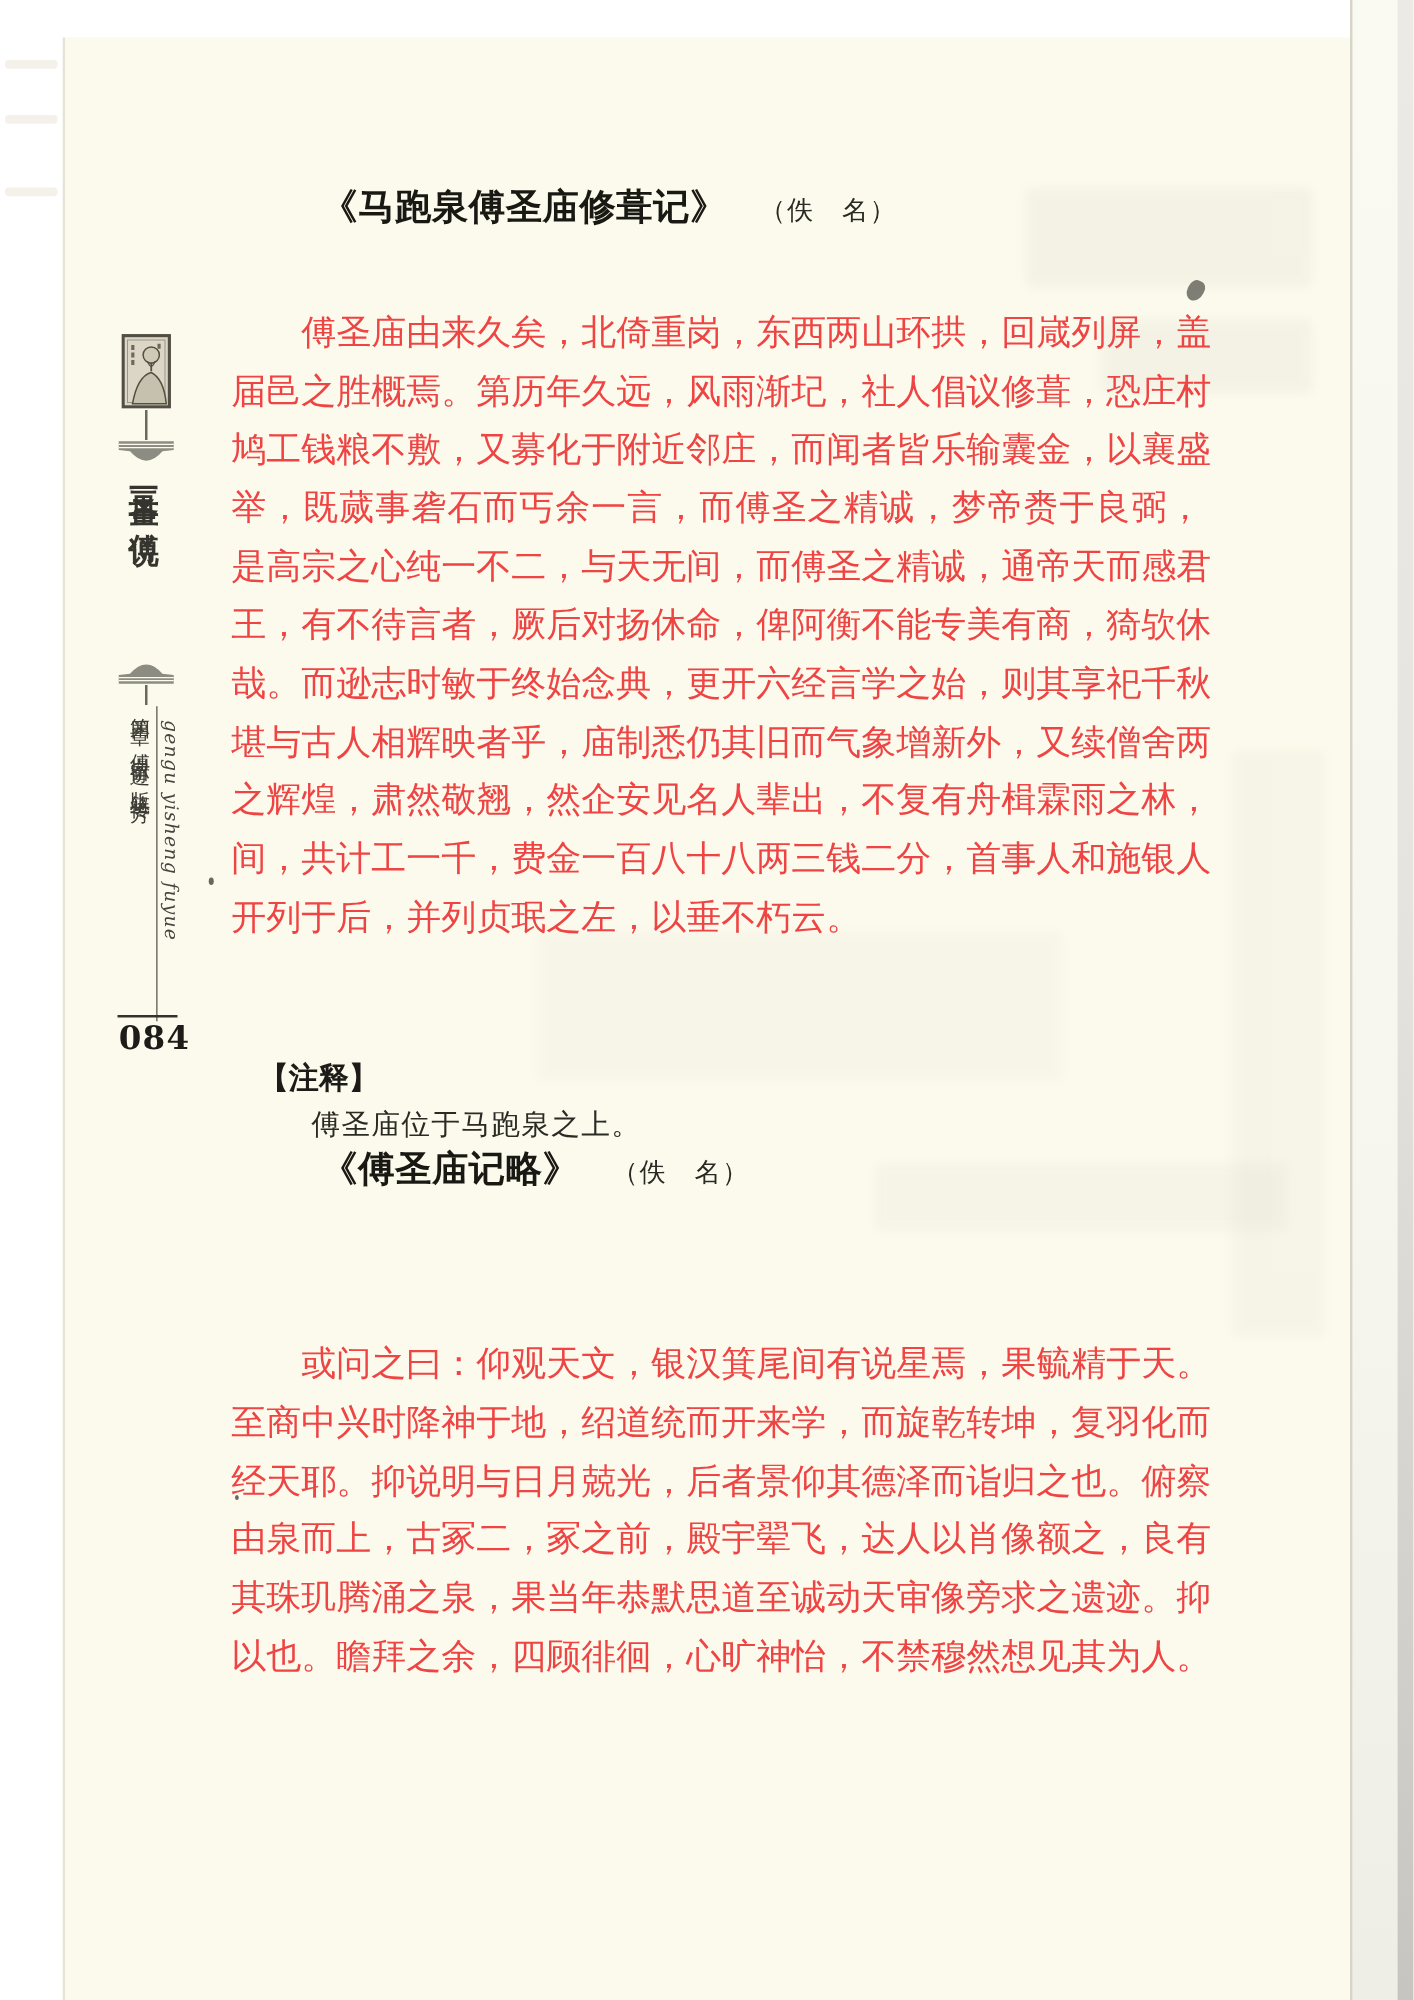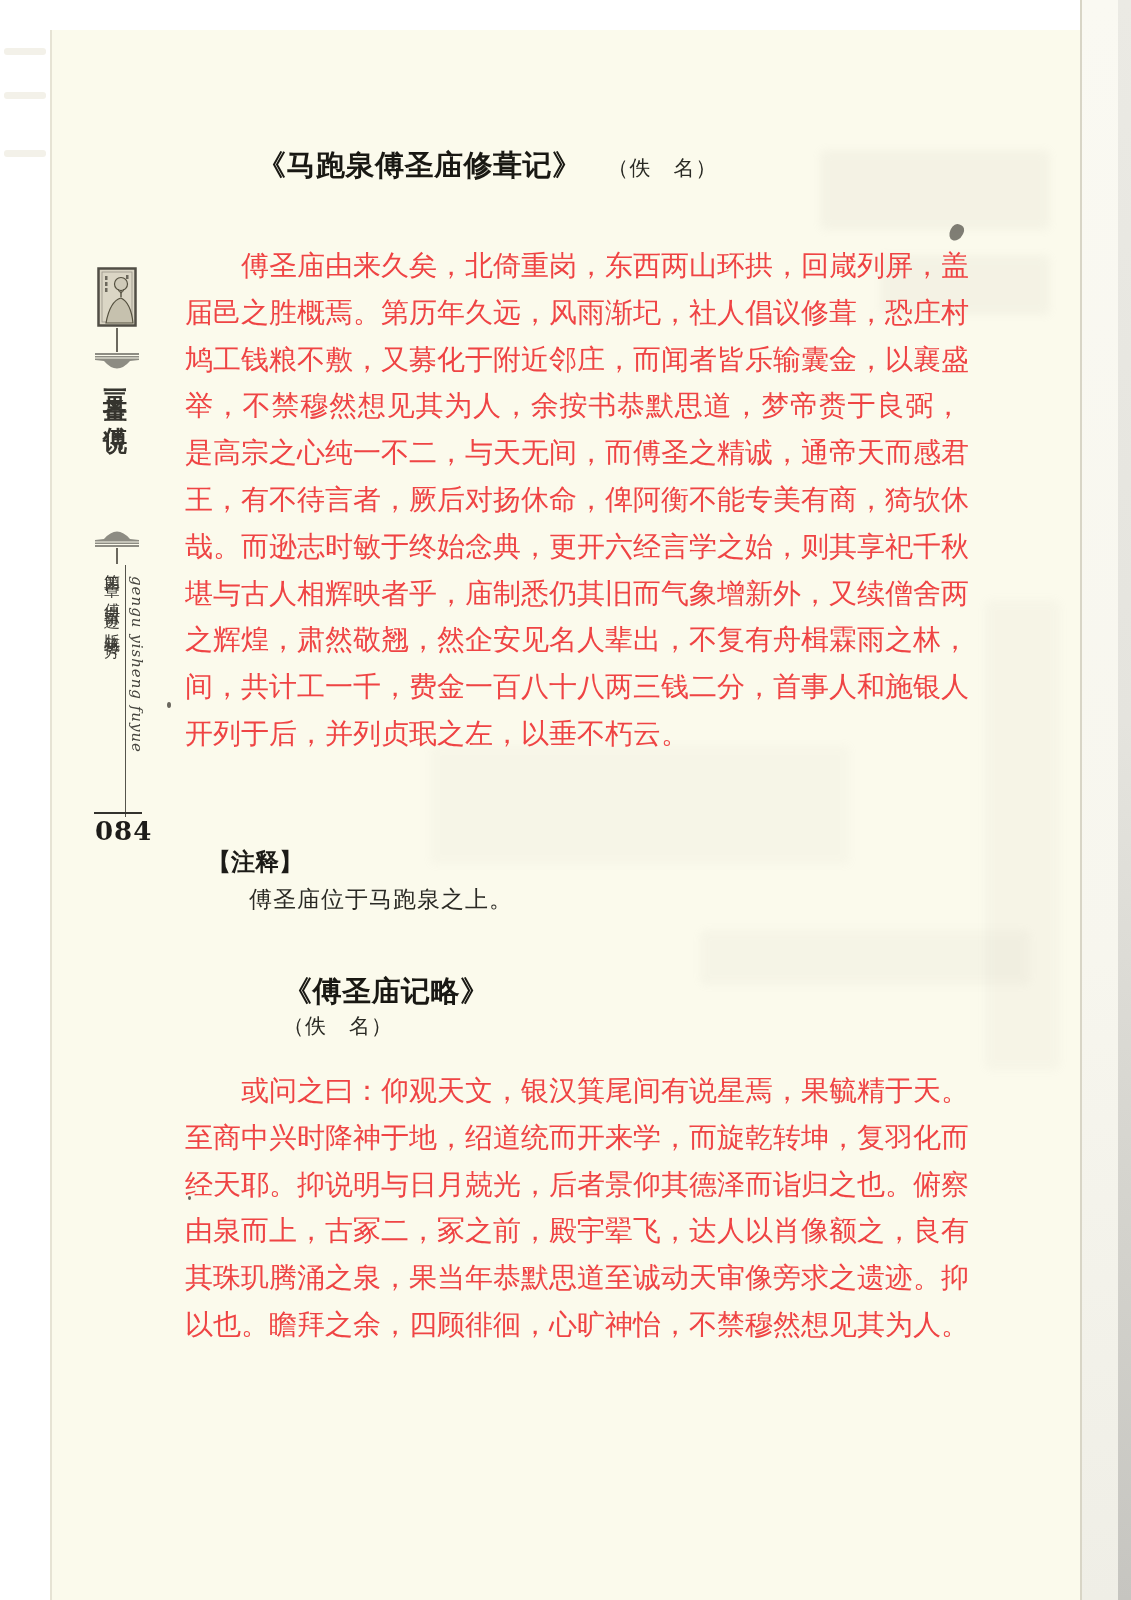--- a/index.html
+++ b/index.html
@@ -119,34 +119,34 @@
 
     <div class="article-title-row" style="top:146px; padding-left:72px;">
       <span class="article-title">《马跑泉傅圣庙修葺记》</span>
       <span class="byline">（佚　名）</span>
     </div>
 
     <div class="para" style="top:243px;">
         <div class="line">　　傅圣庙由来久矣，北倚重岗，东西两山环拱，回嵅列屏，盖</div>
         <div class="line">届邑之胜概焉。第历年久远，风雨渐圮，社人倡议修葺，恐庄村</div>
         <div class="line">鸠工钱粮不敷，又募化于附近邻庄，而闻者皆乐输囊金，以襄盛</div>
-        <div class="line">举，不禁穆然想见其为人，余按书恭默思道，梦帝赉于良弼，</div>
+        <div class="line">举，既蒇事砻石而丐余一言，而傅圣之精诚，梦帝赉于良弼，</div>
         <div class="line">是高宗之心纯一不二，与天无间，而傅圣之精诚，通帝天而感君</div>
         <div class="line">王，有不待言者，厥后对扬休命，俾阿衡不能专美有商，猗欤休</div>
         <div class="line">哉。而逊志时敏于终始念典，更开六经言学之始，则其享祀千秋</div>
         <div class="line">堪与古人相辉映者乎，庙制悉仍其旧而气象增新外，又续僧舍两</div>
         <div class="line">之辉煌，肃然敬翘，然企安见名人辈出，不复有舟楫霖雨之林，</div>
         <div class="line">间，共计工一千，费金一百八十八两三钱二分，首事人和施银人</div>
         <div class="line short">开列于后，并列贞珉之左，以垂不朽云。</div>
       </div>
 
     <div class="note-header" style="top:810px;">【注释】</div>
     <div class="note-text" style="top:884px;">傅圣庙位于马跑泉之上。</div>
 
-    <div class="article-title-row" style="top:972px; padding-left:72px;flex-direction:column;">
+    <div class="article-title-row" style="top:916px; padding-left:72px;">
       <span class="article-title">《傅圣庙记略》</span>
       <span class="byline">（佚　名）</span>
     </div>
 
     <div class="para" style="top:1068px;">
         <div class="line">　　或问之曰：仰观天文，银汉箕尾间有说星焉，果毓精于天。</div>
         <div class="line">至商中兴时降神于地，绍道统而开来学，而旋乾转坤，复羽化而</div>
         <div class="line">经天耶。抑说明与日月兢光，后者景仰其德泽而诣归之也。俯察</div>
         <div class="line">由泉而上，古冢二，冢之前，殿宇翚飞，达人以肖像额之，良有</div>
         <div class="line">其珠玑腾涌之泉，果当年恭默思道至诚动天审像旁求之遗迹。抑</div>

